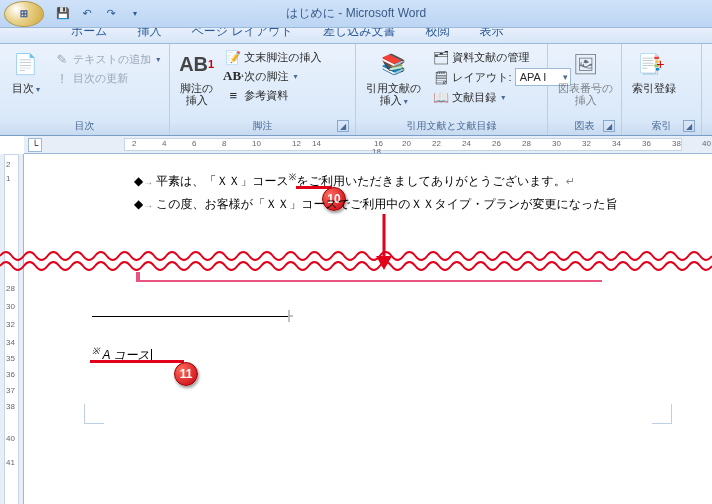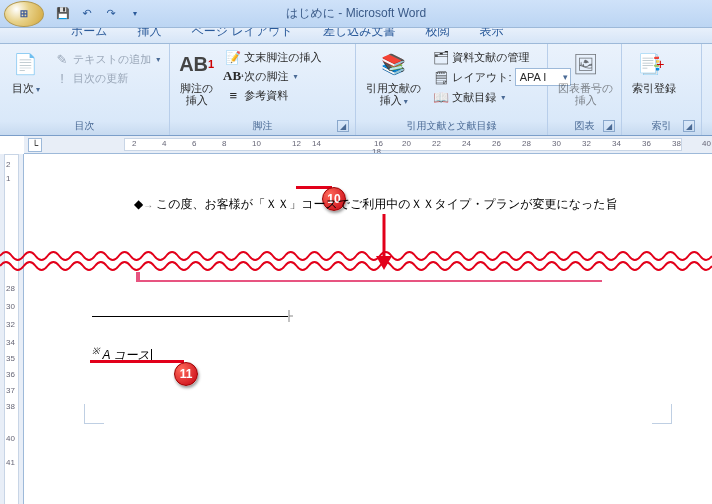--- a/index.html
+++ b/index.html
@@ -238,20 +238,23 @@
       <span class="vtick" style="top: 200px;">35</span>
       <span class="vtick" style="top: 216px;">36</span>
       <span class="vtick" style="top: 232px;">37</span>
       <span class="vtick" style="top: 248px;">38</span>
       <span class="vtick" style="top: 248px; margin-left: 25px;">39</span>
       <span class="vtick" style="top: 280px;">40</span>
       <span class="vtick" style="top: 304px;">41</span>
     </div>
   <div class="doc">
 
+    <div class="para" style="left:110px; top:16px;">
+      <span class="bullet">◆</span><span class="tabmark">→ </span><span>平素は、「ＸＸ」コース</span><span class="super">※</span><span>をご利用いただきましてありがとうございます。</span><span class="pilcrow">↵</span>
+    </div>
     <div class="red-under" style="left:272px; top:32px; width:36px;"></div>
     <div class="callout" style="left:298px; top:33px;">
         <span>10</span>
       </div>
 
     <div class="para" style="left:110px; top:42px;">
       <span class="bullet">◆</span><span class="tabmark">→ </span><span>この度、お客様が「ＸＸ」コースでご利用中のＸＸタイプ・プランが変更になった旨</span>
     </div>
 
     <svg class="arrow-down" width="20" height="56" viewBox="0 0 20 56">

